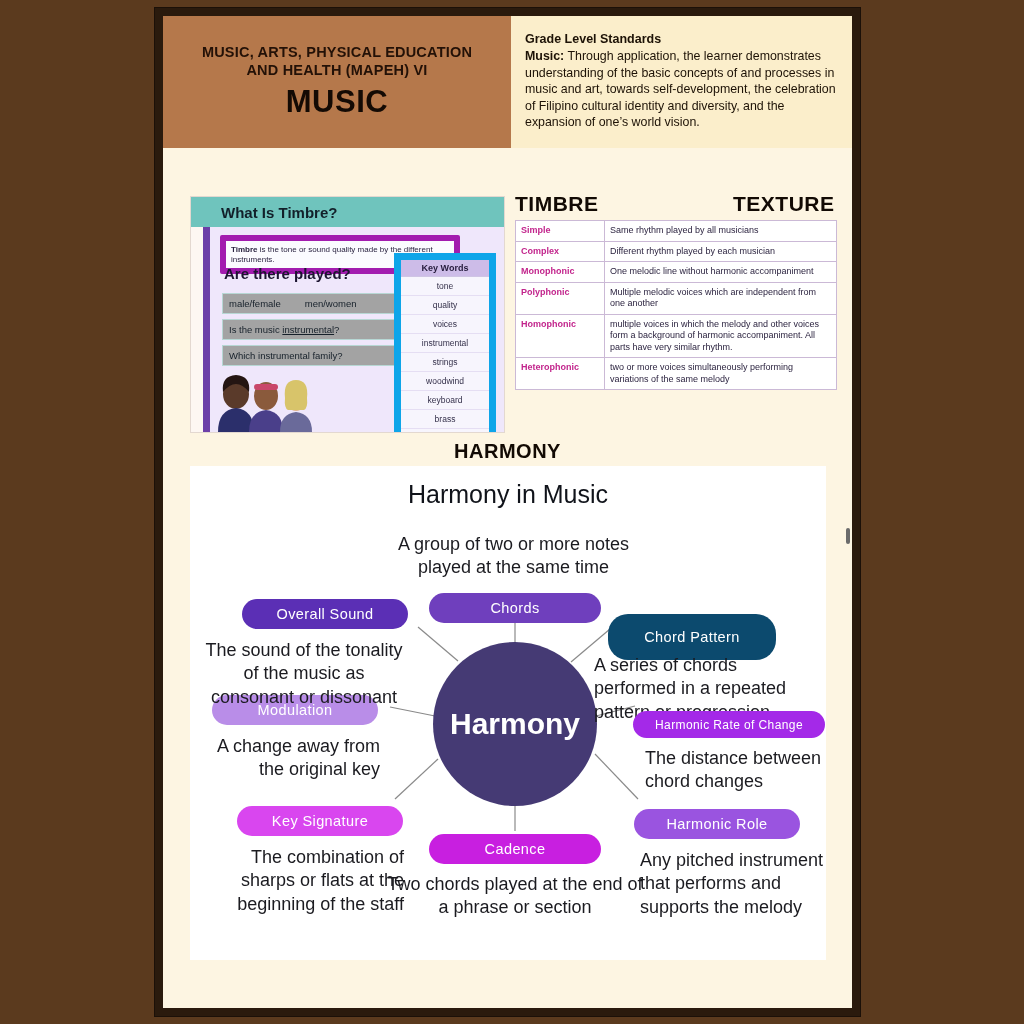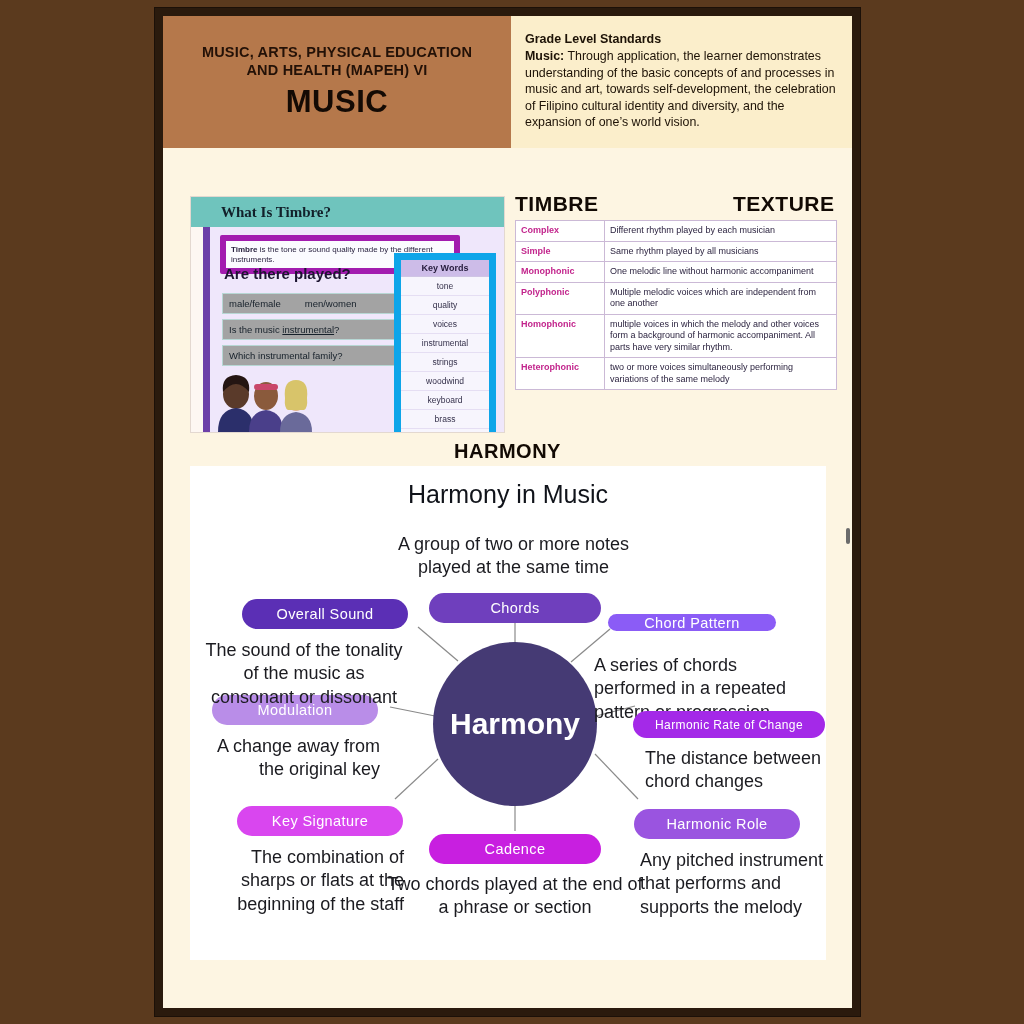--- a/index.html
+++ b/index.html
@@ -58,21 +58,21 @@
   .white-card{
     position:absolute;background:#ffffff;
   }
   
   .timbre-slide{
     left:27px;top:48px;width:313px;height:235px;
     background:#fdf7f2;border:1px solid #e3d8d0;overflow:hidden;
   }
   .ts-topbar{
     height:30px;background:#6fc4bd;display:flex;align-items:center;
-    padding-left:30px;box-sizing:border-box;font-family:Liberation Serif, serif;
+    padding-left:30px;box-sizing:border-box;
   }
   .ts-topbar span{font-weight:bold;font-size:15px;color:#12202a;}
   .ts-body{
     position:absolute;left:12px;top:30px;width:301px;height:205px;
     background:#efe7fb;border-left:7px solid #6c3fa8;box-sizing:border-box;
   }
   .ts-def{
     position:absolute;left:10px;top:8px;width:240px;
     background:#fbfbff;border:6px solid #a21caf;border-radius:2px;
     font-size:8px;color:#2a2340;padding:4px 5px;box-sizing:border-box;line-height:1.2;
@@ -212,26 +212,26 @@
           </svg>
         </div>
       </div>
 
       <div class="lbl-timbre">TIMBRE</div>
       <div class="lbl-texture">TEXTURE</div>
 
       <table class="tex-table">
         <tbody>
             <tr>
+          <td class="term">Simple</td>
+          <td>Same rhythm played by all musicians</td>
+        </tr>
+        <tr>
           <td class="term">Complex</td>
           <td>Different rhythm played by each musician</td>
-        </tr>
-        <tr>
-          <td class="term">Simple</td>
-          <td>Same rhythm played by all musicians</td>
         </tr>
         <tr>
           <td class="term">Monophonic</td>
           <td>One melodic line without harmonic accompaniment</td>
         </tr>
         <tr>
           <td class="term">Polyphonic</td>
           <td>Multiple melodic voices which are independent from one another</td>
         </tr>
         <tr>
@@ -261,21 +261,21 @@
               <line x1="245" y1="207" x2="200" y2="198"></line>
               <line x1="268" y1="152" x2="228" y2="118"></line>
             </g>
           </svg>
 
           <div class="center-circle">Harmony</div>
 
           <div class="note" style="left:196px;top:24px;width:255px;text-align:center;">A group of two or more notes played at the same time</div>
           <div class="pill" style="left:239px;top:84px;width:172px;height:30px;background:#6f3fbd;">Chords</div>
 
-          <div class="pill" style="left:418px;top:105px;width:168px;height:17px;background:#8b5cf6;">Chord Pattern</div>
+          <div class="pill" style="left:418px;top:105px;width:168px;height:46px;background:#0c4a6e;">Chord Pattern</div>
           <div class="note" style="left:404px;top:145px;width:200px;">A series of chords performed in a repeated pattern or progression</div>
 
           <div class="pill" style="left:443px;top:202px;width:192px;height:27px;background:#a429e8;font-size:12px;">Harmonic Rate of Change</div>
           <div class="note" style="left:455px;top:238px;width:190px;">The distance between chord changes</div>
 
           <div class="pill" style="left:444px;top:300px;width:166px;height:30px;background:#9a54e0;">Harmonic Role</div>
           <div class="note" style="left:450px;top:340px;width:195px;">Any pitched instrument that performs and supports the melody</div>
 
           <div class="pill" style="left:239px;top:325px;width:172px;height:30px;background:#c81fe0;">Cadence</div>
           <div class="note" style="left:190px;top:364px;width:270px;text-align:center;">Two chords played at the end of a phrase or section</div>

